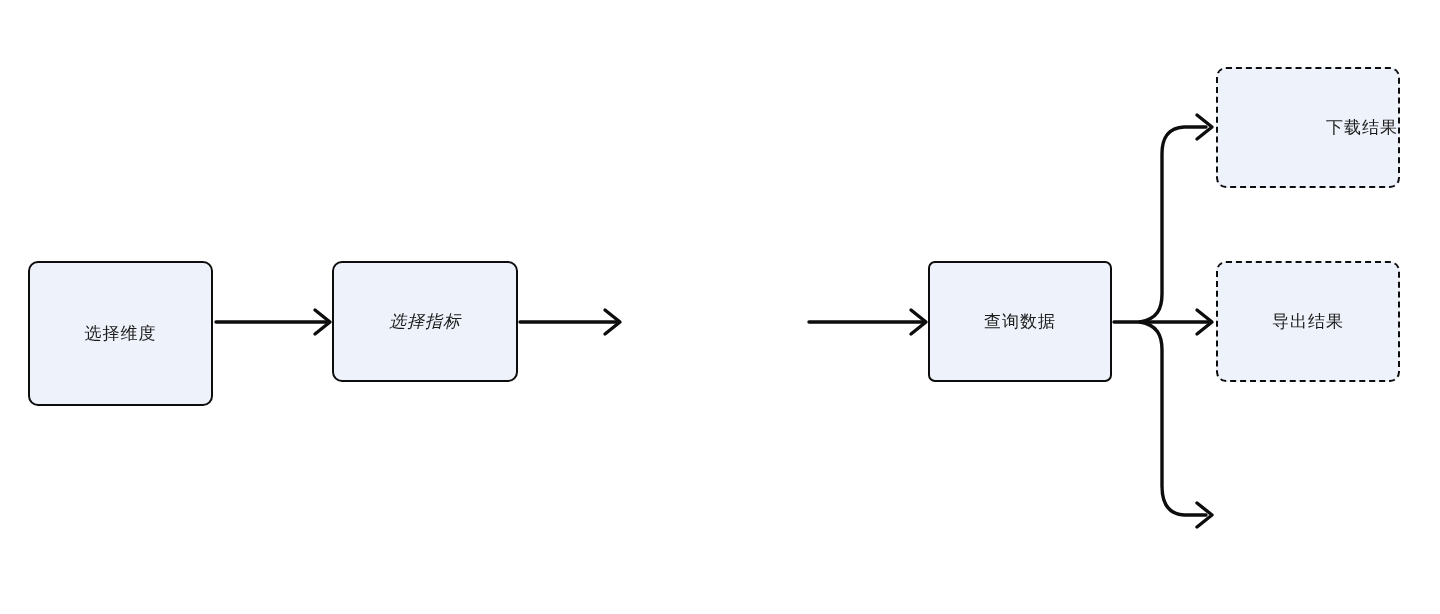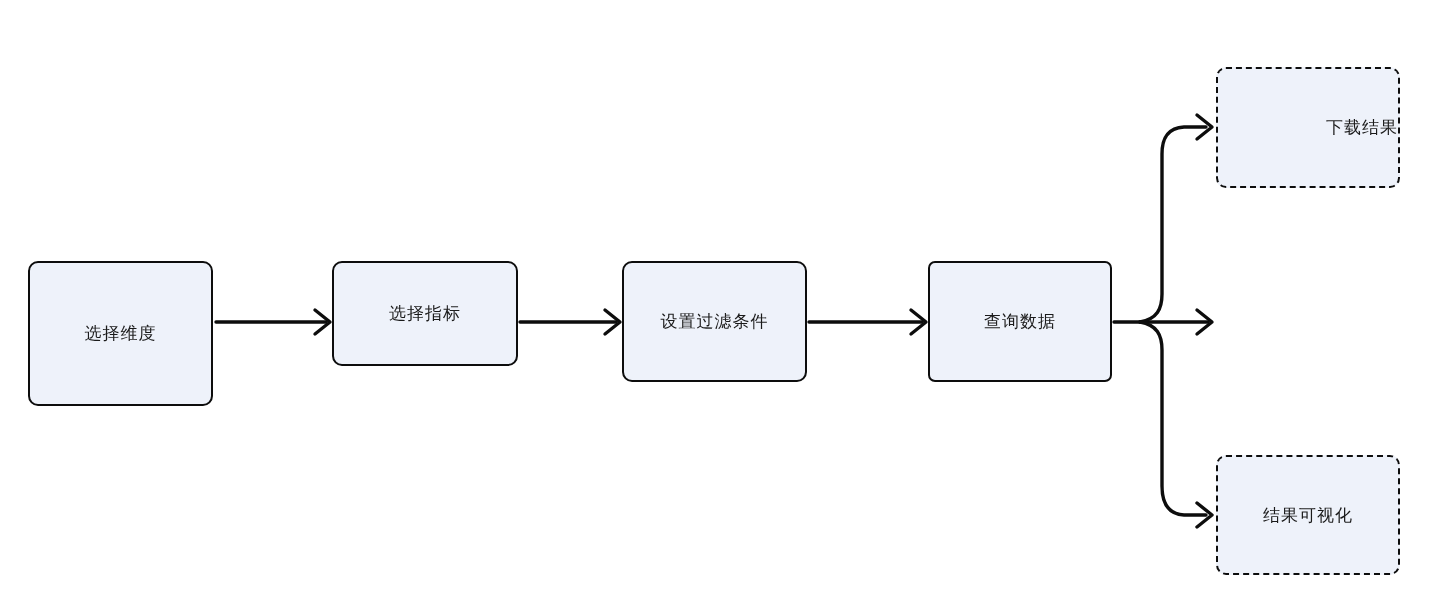--- a/index.html
+++ b/index.html
@@ -39,21 +39,21 @@
     background: var(--node-fill, #eef2fa);
     border: 2.6px solid var(--node-border, #0d0d0d);
     border-radius: 10px;
     font-size: 17px;
     color: var(--text, #1a1a1a);
     letter-spacing: 1px;
     text-align: center;
   }
   .node.dashed { border-style: dashed; }
   .n1 { left: 28px;   top: 261px; width: 185px; height: 145px; }
-  .n2 { left: 332px;  top: 261px; width: 186px; height: 105px; }
+  .n2 { left: 332px;  top: 261px; width: 186px; height: 121px; font-style: italic; }
   .n3 { left: 622px;  top: 261px; width: 185px; height: 121px; }
   .n4 { left: 928px;  top: 261px; width: 184px; height: 121px; border-radius: 7px; }
   .o1 { left: 1216px; top: 67px;  width: 184px; height: 121px; justify-content: flex-end; }
   .o2 { left: 1216px; top: 261px; width: 184px; height: 121px; }
   .o3 { left: 1216px; top: 455px; width: 184px; height: 120px; }
 </style>
 </head>
 <body>
 
 <div class="canvas">
@@ -92,30 +92,27 @@
   </svg>
 
   <div class="node n1">
     <span>选择维度</span>
   </div>
 
   <div class="node n2">
     <span>选择指标</span>
   </div>
 
-  <div class="node n3">
-    <span>设置过滤条件</span>
-  </div>
 
   <div class="node n4">
     <span>查询数据</span>
   </div>
 
   <div class="node dashed o1">
     <span>下载结果</span>
   </div>
 
+  <div class="node dashed o2">
+    <span>导出结果</span>
+  </div>
 
-  <div class="node dashed o3">
-    <span>结果可视化</span>
-  </div>
 
 </div>
 
 </body></html>

